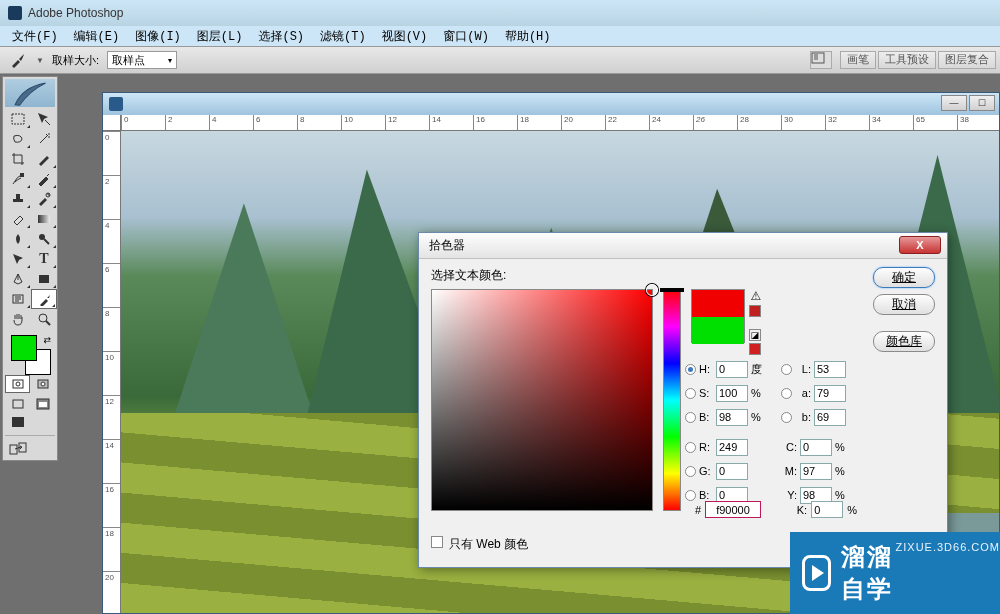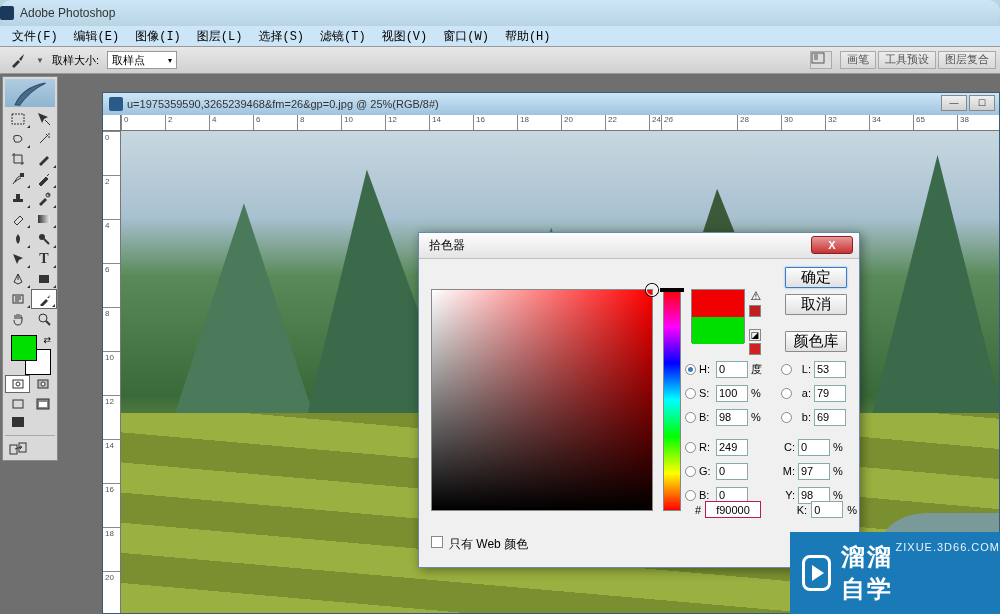--- a/index.html
+++ b/index.html
@@ -1,18 +1,18 @@
 <!DOCTYPE html>
 <html><head>
 <meta charset="utf-8">
 <style>
 * { margin: 0; padding: 0; box-sizing: border-box; font-family: "Microsoft YaHei", Tahoma, sans-serif; }
 body { width: 1000px; height: 614px; overflow: hidden; background: #b8d4e3; position: relative; }
 
-.titlebar { height: 26px; background: linear-gradient(#cde6f7,#b8d4e3); display: flex; align-items: center; font-size: 12px; color: #333; border-radius: 12px; }
+.titlebar { height: 26px; background: linear-gradient(#cde6f7,#b8d4e3); display: flex; align-items: center; padding-left: 8px; font-size: 12px; color: #333; }
 .titlebar .icon { width: 14px; height: 14px; background: #1a3a5c; margin-right: 6px; border-radius: 2px; }
 
 .menubar { height: 20px; background: #cde6f7; display: flex; align-items: center; padding-left: 6px; font-size: 12px; color: #000; gap: 4px; }
 .menubar span { padding: 2px 6px; cursor: default; font-family: Liberation Mono, monospace; }
 
 .optbar { height: 28px; background: linear-gradient(#e8e8e8,#d0d0d0); border-top: 1px solid #999; border-bottom: 1px solid #999; display: flex; align-items: center; padding-left: 8px; font-size: 11px; gap: 8px; position: relative; }
 .tool-icon-small { width: 20px; height: 20px; display: flex; align-items: center; justify-content: center; }
 .optbar .droparrow { font-size: 8px; color: #555; }
 .opt-select { background: #fff; border: 1px solid #999; padding: 1px 4px; font-size: 11px; width: 70px; height: 18px; display: flex; align-items: center; justify-content: space-between; }
 .opt-tabs { position: absolute; right: 4px; top: 4px; display: flex; gap: 2px; font-size: 11px; }
@@ -47,40 +47,40 @@
 .ruler-h .tick { position: absolute; top: 0; height: 16px; border-left: 1px solid #888; padding-left: 2px; }
 .ruler-v { position: absolute; left: 0; top: 38px; width: 18px; bottom: 0; background: #fff; border-right: 1px solid #777; font-size: 8px; color: #555; overflow: hidden; }
 .ruler-v .tick { position: absolute; left: 0; width: 18px; border-top: 1px solid #888; padding-top: 1px; padding-left: 2px; }
 .ruler-corner { position: absolute; left: 0; top: 22px; width: 18px; height: 16px; background: #fff; border-right: 1px solid #777; border-bottom: 1px solid #777; }
 .canvas { position: absolute; left: 18px; top: 38px; right: 0; bottom: 0; background: linear-gradient(180deg,#c8d8e0 0%, #a8c0d0 18%, #5a8a5a 30%, #3a6a3a 55%, #8aaa4a 70%, #6a9a3a 85%, #4a6a4a 100%); overflow: hidden; }
 .mountains { position: absolute; inset: 0; }
 .mt { position: absolute; background: #3a6a4a; }
 .river { position: absolute; right: 0; bottom: 10px; width: 120px; height: 90px; background: #7a9a9a; border-radius: 40% 0 0 0; }
 .fields { position: absolute; left: 0; right: 0; bottom: 0; height: 200px; background: repeating-linear-gradient(5deg, #9ab040 0 30px, #7a9030 30px 60px); }
 
-.picker { position: absolute; left: 418px; top: 158px; width: 442px; height: 336px; background: #f0f0f0; border: 1px solid #6a8aab; box-shadow: 2px 2px 10px rgba(0,0,0,0.4); font-size: 12px; }
+.picker { position: absolute; left: 418px; top: 158px; width: 530px; height: 336px; background: #f0f0f0; border: 1px solid #6a8aab; box-shadow: 2px 2px 10px rgba(0,0,0,0.4); font-size: 12px; }
 .picker-titlebar { height: 26px; background: linear-gradient(#fdfdfd,#e4e4e4); border-bottom: 1px solid #c0c0c0; display: flex; align-items: center; padding-left: 10px; position: relative; }
 .picker-close { position: absolute; right: 6px; top: 3px; width: 42px; height: 18px; background: linear-gradient(#e69999,#c83232); border: 1px solid #8a2020; border-radius: 3px; color: #fff; display: flex; align-items: center; justify-content: center; font-size: 11px; font-weight: bold; }
 .picker-body { padding: 8px 12px; position: relative; height: calc(100% - 26px); }
 .picker-label { font-size: 12px; margin-bottom: 4px; }
 .sv-box { position: absolute; left: 12px; top: 30px; width: 222px; height: 222px; background: linear-gradient(to bottom, transparent, #000), linear-gradient(to right, #fff, #f00); border: 1px solid #888; cursor: crosshair; }
 .sv-cursor { position: absolute; right: -6px; top: -6px; width: 12px; height: 12px; border: 1px solid #fff; border-radius: 50%; box-shadow: 0 0 0 1px #000; }
 .hue-bar { position: absolute; left: 244px; top: 30px; width: 18px; height: 222px; background: linear-gradient(to bottom, #f00, #f0f, #00f, #0ff, #0f0, #ff0, #f00); border: 1px solid #888; cursor: pointer; }
 .hue-cursor { position: absolute; left: -4px; right: -4px; top: -2px; height: 4px; border-top: 2px solid #000; border-bottom: 2px solid #000; }
 .swatch-preview { position: absolute; left: 272px; top: 30px; width: 54px; height: 54px; border: 1px solid #888; }
 .swatch-new { height: 27px; background: #f00000; }
 .swatch-old { height: 27px; background: #00e000; }
 .warn-col { position: absolute; left: 330px; top: 30px; width: 16px; }
 .warn-tri { width: 14px; height: 14px; display: flex; align-items: center; justify-content: center; color: #000; font-size: 12px; }
 .warn-sw { width: 12px; height: 12px; background: #c02020; border: 1px solid #888; margin-top: 2px; }
 .warn-cube { width: 12px; height: 12px; border: 1px solid #888; margin-top: 12px; font-size: 9px; display: flex; align-items: center; justify-content: center; }
 .warn-cube2 { width: 12px; height: 12px; background: #d02020; border: 1px solid #888; margin-top: 2px; }
 
 .picker-btns { position: absolute; right: 12px; top: 8px; width: 62px; display: flex; flex-direction: column; gap: 6px; }
-.pbtn { height: 21px; background: linear-gradient(#fdfdfd,#e0e0e0); border: 1px solid #8a8a8a; border-radius: 1px; font-size: 15px; display: flex; align-items: center; justify-content: center; cursor: pointer; }
+.pbtn { height: 21px; background: linear-gradient(#fdfdfd,#e0e0e0); border: 1px solid #8a8a8a; border-radius: 10px; font-size: 12px; display: flex; align-items: center; justify-content: center; cursor: pointer; text-decoration: underline; }
 .pbtn.default { border: 1px solid #3a7abd; box-shadow: 0 0 2px #6af; }
 .pbtn.lib { margin-top: 10px; }
 
 .val-grid { position: absolute; left: 266px; top: 98px; right: 12px; font-size: 11px; }
 .val-row { display: flex; align-items: center; height: 24px; }
 .val-left, .val-right { display: flex; align-items: center; gap: 3px; }
 .val-left { width: 96px; }
 .radio { width: 11px; height: 11px; border: 1px solid #888; border-radius: 50%; background: #fff; display: flex; align-items: center; justify-content: center; }
 .radio.on::after { content: ''; width: 5px; height: 5px; background: #3a7abd; border-radius: 50%; }
 .val-label { width: 14px; }
@@ -338,42 +338,41 @@
             <path d="M11 4 L13 5 L11 7" fill="none" stroke="#333"></path>
           </svg>
         </div>
       <div></div>
     </div>
   </div>
 
   <div class="doc-window">
     <div class="doc-titlebar">
       <div class="doc-icon"></div>
-      <span>u=1975359590,3265239468&amp;fm=26&amp;gp=0.jpg @ 25%(RGB/8#)</span>
       <div class="win-btns">
         <div class="win-btn">—</div>
         <div class="win-btn">☐</div>
       </div>
     </div>
     <div class="ruler-corner"></div>
     <div class="ruler-h" id="rh">
         <div class="tick" style="left: 0px;">0</div>
         <div class="tick" style="left: 44px;">2</div>
         <div class="tick" style="left: 88px;">4</div>
         <div class="tick" style="left: 132px;">6</div>
         <div class="tick" style="left: 176px;">8</div>
         <div class="tick" style="left: 220px;">10</div>
         <div class="tick" style="left: 264px;">12</div>
         <div class="tick" style="left: 308px;">14</div>
         <div class="tick" style="left: 352px;">16</div>
         <div class="tick" style="left: 396px;">18</div>
         <div class="tick" style="left: 440px;">20</div>
         <div class="tick" style="left: 484px; text-align: right;">22</div>
         <div class="tick" style="left: 528px;">24</div>
-        <div class="tick" style="left: 540px; font-style: italic;">26</div>
+        <div class="tick" style="left: 572px; font-style: italic;">26</div>
         <div class="tick" style="left: 616px;">28</div>
         <div class="tick" style="left: 660px;">30</div>
         <div class="tick" style="left: 704px;">32</div>
         <div class="tick" style="left: 748px;">34</div>
         <div class="tick" style="left: 792px;">65</div>
         <div class="tick" style="left: 836px;">38</div>
       </div>
     <div class="ruler-v" id="rv">
         <div class="tick" style="top: 0px;">0</div>
         <div class="tick" style="top: 44px;">2</div>
@@ -399,20 +398,21 @@
       </div>
     </div>
   </div>
 
   <div class="picker">
     <div class="picker-titlebar">
       <span>拾色器</span>
       <div class="picker-close">X</div>
     </div>
     <div class="picker-body">
+      <div class="picker-label">选择文本颜色:</div>
       <div class="sv-box">
         <div class="sv-cursor"></div>
       </div>
       <div class="hue-bar">
         <div class="hue-cursor"></div>
       </div>
       <div class="swatch-preview">
         <div class="swatch-new"></div>
         <div class="swatch-old"></div>
       </div>

